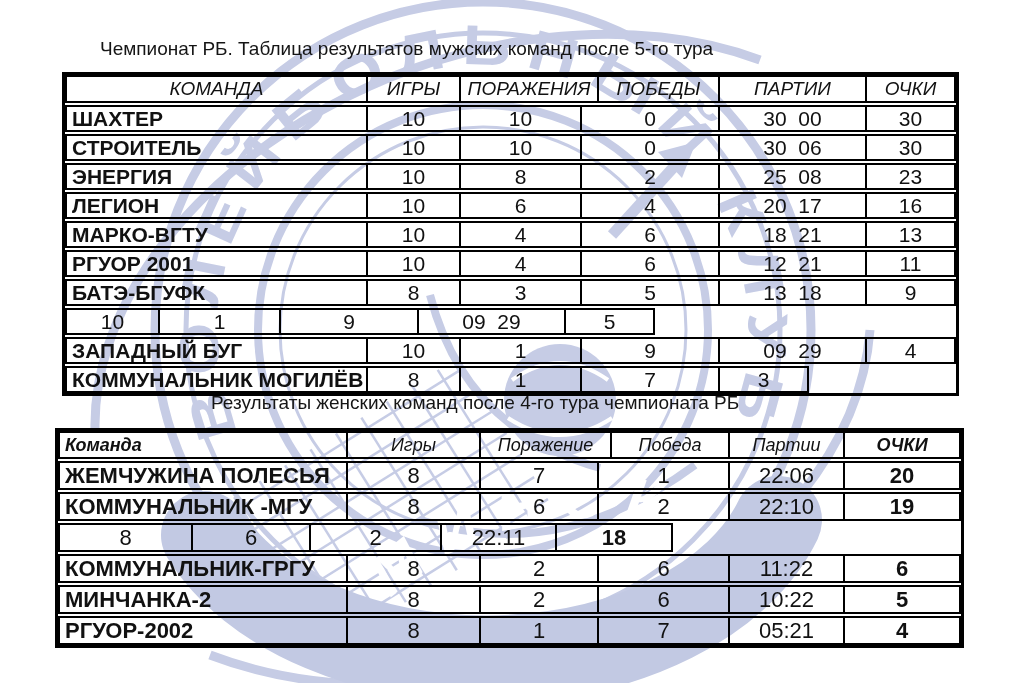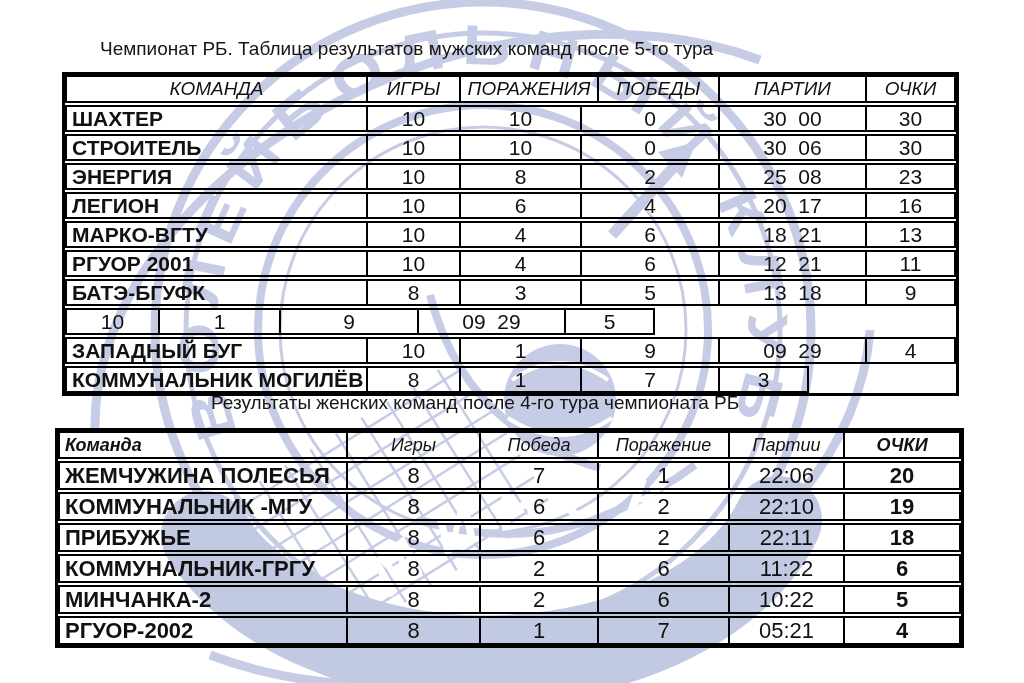--- a/index.html
+++ b/index.html
@@ -190,43 +190,42 @@
     <div class="cell c2">1</div>
     <div class="cell c3">7</div>
     <div class="cell c5">3</div>
   </div>
 </div>
 
 <div id="women-table" class="tbl">
   <div class="row hdr">
     <div class="cell w0 team hb">Команда</div>
     <div class="cell w1">Игры</div>
+    <div class="cell w3">Поражение</div>
     <div class="cell w2">Победа</div>
-    <div class="cell w3">Поражение</div>
     <div class="cell w4">Партии</div>
     <div class="cell w5 hb">ОЧКИ</div>
   </div>
   <div class="row drow">
     <div class="cell w0 team">ЖЕМЧУЖИНА ПОЛЕСЬЯ</div>
     <div class="cell w1">8</div>
     <div class="cell w2">7</div>
     <div class="cell w3">1</div>
     <div class="cell w4">22:06</div>
     <div class="cell w5 pts">20</div>
   </div>
   <div class="row drow">
     <div class="cell w0 team">КОММУНАЛЬНИК -МГУ</div>
     <div class="cell w1">8</div>
     <div class="cell w2">6</div>
     <div class="cell w3">2</div>
     <div class="cell w4">22:10</div>
     <div class="cell w5 pts">19</div>
   </div>
   <div class="row drow">
-    <div class="cell w0 team">ПРИБУЖЬЕ</div>
     <div class="cell w1">8</div>
     <div class="cell w2">6</div>
     <div class="cell w3">2</div>
     <div class="cell w4">22:11</div>
     <div class="cell w5 pts">18</div>
   </div>
   <div class="row drow">
     <div class="cell w0 team">КОММУНАЛЬНИК-ГРГУ</div>
     <div class="cell w1">8</div>
     <div class="cell w2">2</div>

